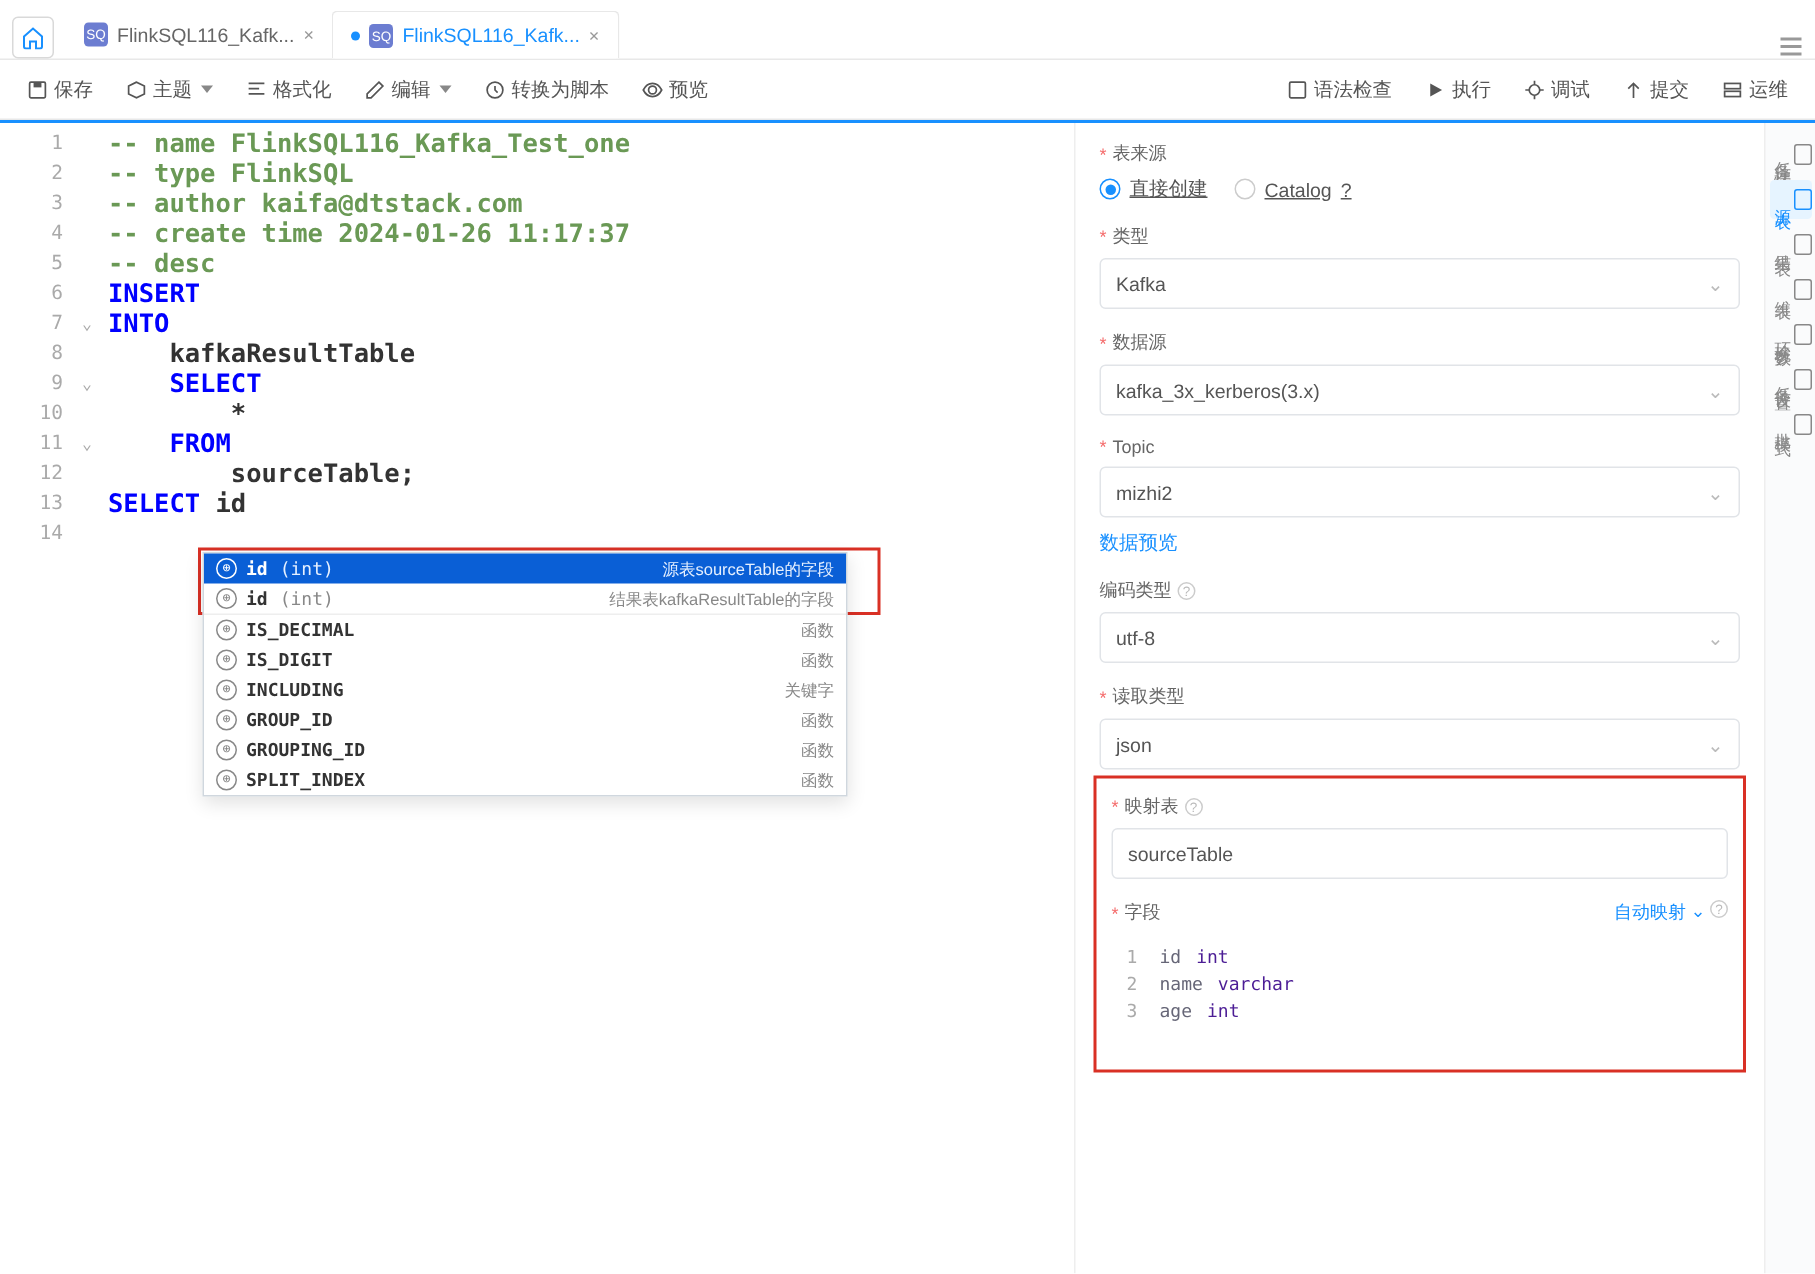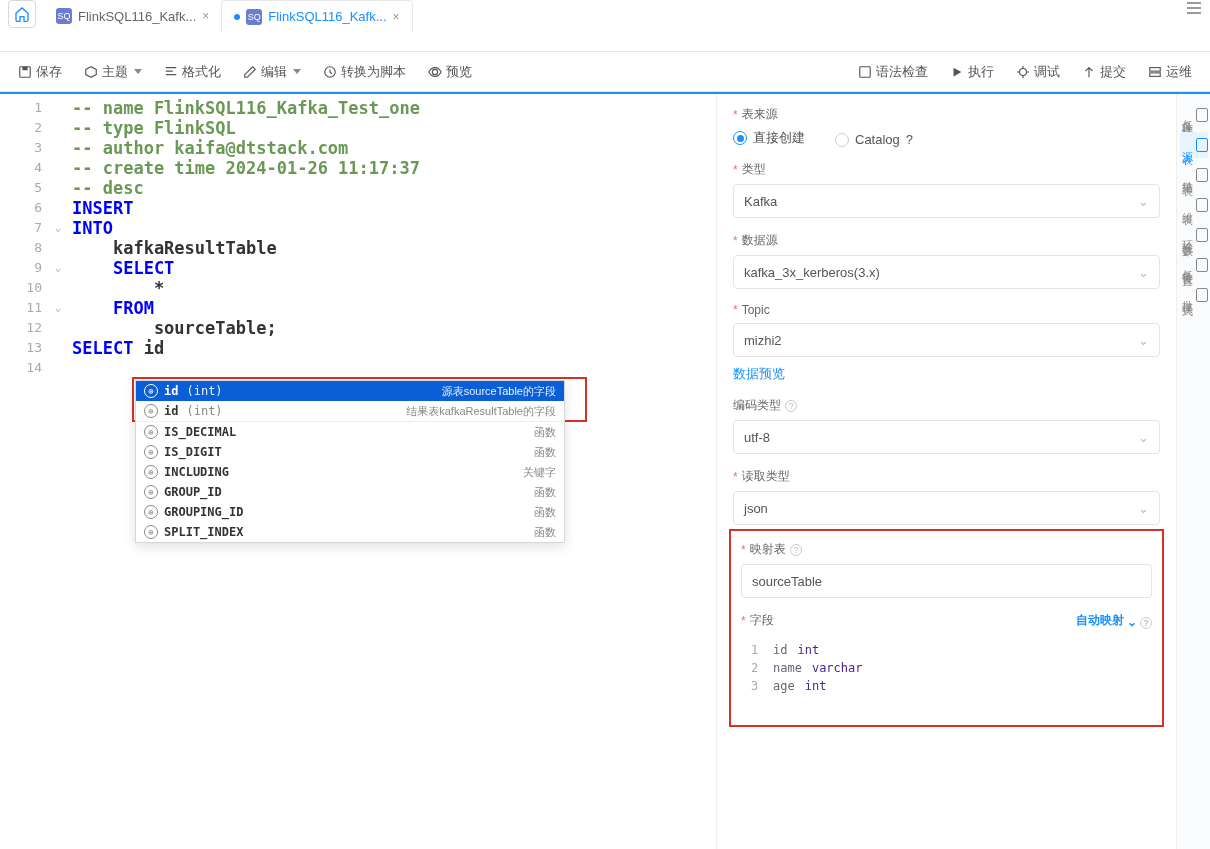--- a/index.html
+++ b/index.html
@@ -1,17 +1,17 @@
 <!DOCTYPE html>
 <html><head>
 <meta charset="utf-8">
 <style>
 * { box-sizing: border-box; margin: 0; padding: 0; }
 body { font-family: -apple-system, "Helvetica Neue", Arial, sans-serif; font-size: 13px; color: #333; background: #fff; width: 1210px; height: 849px; overflow: hidden; }
-.topbar { height: 52px; display: flex; align-items: flex-start; border-bottom: 1px solid #e8e8e8; padding: 0 8px; }
+.topbar { height: 40px; display: flex; align-items: flex-end; border-bottom: 1px solid #e8e8e8; padding: 0 8px; }
 .home-btn { width: 28px; height: 28px; border: 1px solid #d9d9d9; border-radius: 4px; display: flex; align-items: center; justify-content: center; color: #1890ff; cursor: pointer; margin-right: 8px; }
 .tabs { display: flex; flex: 1; align-items: center; }
 .tab { display: flex; align-items: center; height: 32px; padding: 0 12px; gap: 6px; color: #666; cursor: pointer; border-radius: 4px 4px 0 0; }
 .tab.active { background: #fff; border: 1px solid #e8e8e8; border-bottom: none; color: #1890ff; }
 .tab-badge { width: 16px; height: 16px; background: #6c7dd1; color: #fff; font-size: 9px; border-radius: 3px; display: inline-flex; align-items: center; justify-content: center; }
 .tab-close { color: #999; font-size: 12px; }
 .tab-dot { width: 6px; height: 6px; background: #1890ff; border-radius: 50%; }
 .menu-icon { color: #999; cursor: pointer; }
 
 .toolbar { height: 40px; display: flex; align-items: center; padding: 0 10px; gap: 6px; border-bottom: 1px solid #e8e8e8; }
@@ -45,29 +45,29 @@
 
 .side-panel { width: 460px; border-left: 1px solid #eee; padding: 12px 16px 16px 16px; overflow-y: auto; color: #555;}
 .panel-head { display: flex; align-items: center; gap: 8px; margin-bottom: 14px; }
 .panel-head .caret { border-left: 5px solid transparent; border-right: 5px solid transparent; border-top: 6px solid #555; }
 .panel-title { font-weight: 600; font-size: 14px; color:#333; }
 .panel-del { margin-left: auto; color: #bbb; cursor: pointer; }
 .form-row { margin-bottom: 14px; }
 .form-label { font-size: 12px; color: #666; margin-bottom: 6px; display:flex; align-items:center; gap:4px;}
 .form-label .req { color: #f56c6c; }
 .form-label .help-ic { width:12px; height:12px; border:1px solid #ccc; border-radius:50%; font-size:9px; color:#bbb; display:inline-flex; align-items:center; justify-content:center;}
-.radio-row { display: flex; gap: 30px; align-items:flex-end;}
+.radio-row { display: flex; gap: 18px; align-items:center;text-decoration:underline;}
 .radio { display:inline-flex; align-items:center; gap:6px; font-size:13px; cursor:pointer;}
 .radio .r-outer{ width:14px; height:14px; border:1px solid #1890ff; border-radius:50%; display:inline-flex; align-items:center; justify-content:center;}
 .radio.off .r-outer{ border-color:#ccc;}
 .radio .r-inner{ width:7px; height:7px; background:#1890ff; border-radius:50%;}
 .select { height: 34px; border: 1px solid #e1e4e8; border-radius: 4px; display: flex; align-items: center; padding: 0 10px; color: #555; font-size: 13px; position:relative; cursor:pointer;gap:16px;}
 .select .sel-caret { margin-left: auto; color:#bbb;}
 .link-btn { color: #1890ff; font-size: 13px; cursor: pointer; }
-.auto-map { color:#1890ff; font-size:12px; cursor:pointer; display:inline-flex; align-items:flex-end; gap:3px; margin-left:auto;font-weight:bold;}
+.auto-map { color:#1890ff; font-size:12px; cursor:pointer; display:inline-flex; align-items:flex-start; gap:3px; margin-left:auto;}
 .schema-head { display:flex; align-items:center;}
 .redbox2 { border:2px solid #d93025; padding:10px 0 20px 0; margin:-10px -4px 10px -4px;}
 .schema-list { font-family: Menlo, Consolas, monospace; font-size: 12px; padding: 6px 10px;}
 .schema-list .row { display:flex; gap:10px; color:#667; padding:2px 0;}
 .schema-list .row .n { color:#aaa; width:12px; }
 .schema-list .row .t { color:#4c1d95; }
 .input-boxed { height:34px; border:1px solid #e1e4e8; border-radius:4px; padding:0 10px; display:flex; align-items:center; font-size:13px; color:#555;}
 
 .right-rail { width: 34px; background: #fafbfc; border-left: 1px solid #eee; display:flex; flex-direction:column; align-items:center; padding-top:8px; gap:4px;}
 .rail-item { width:28px; padding:6px 0; display:flex; flex-direction:column; align-items:center; gap:1px; font-size:11px; color:#888; cursor:pointer; writing-mode: vertical-rl; text-orientation: upright; letter-spacing: 2px; }

